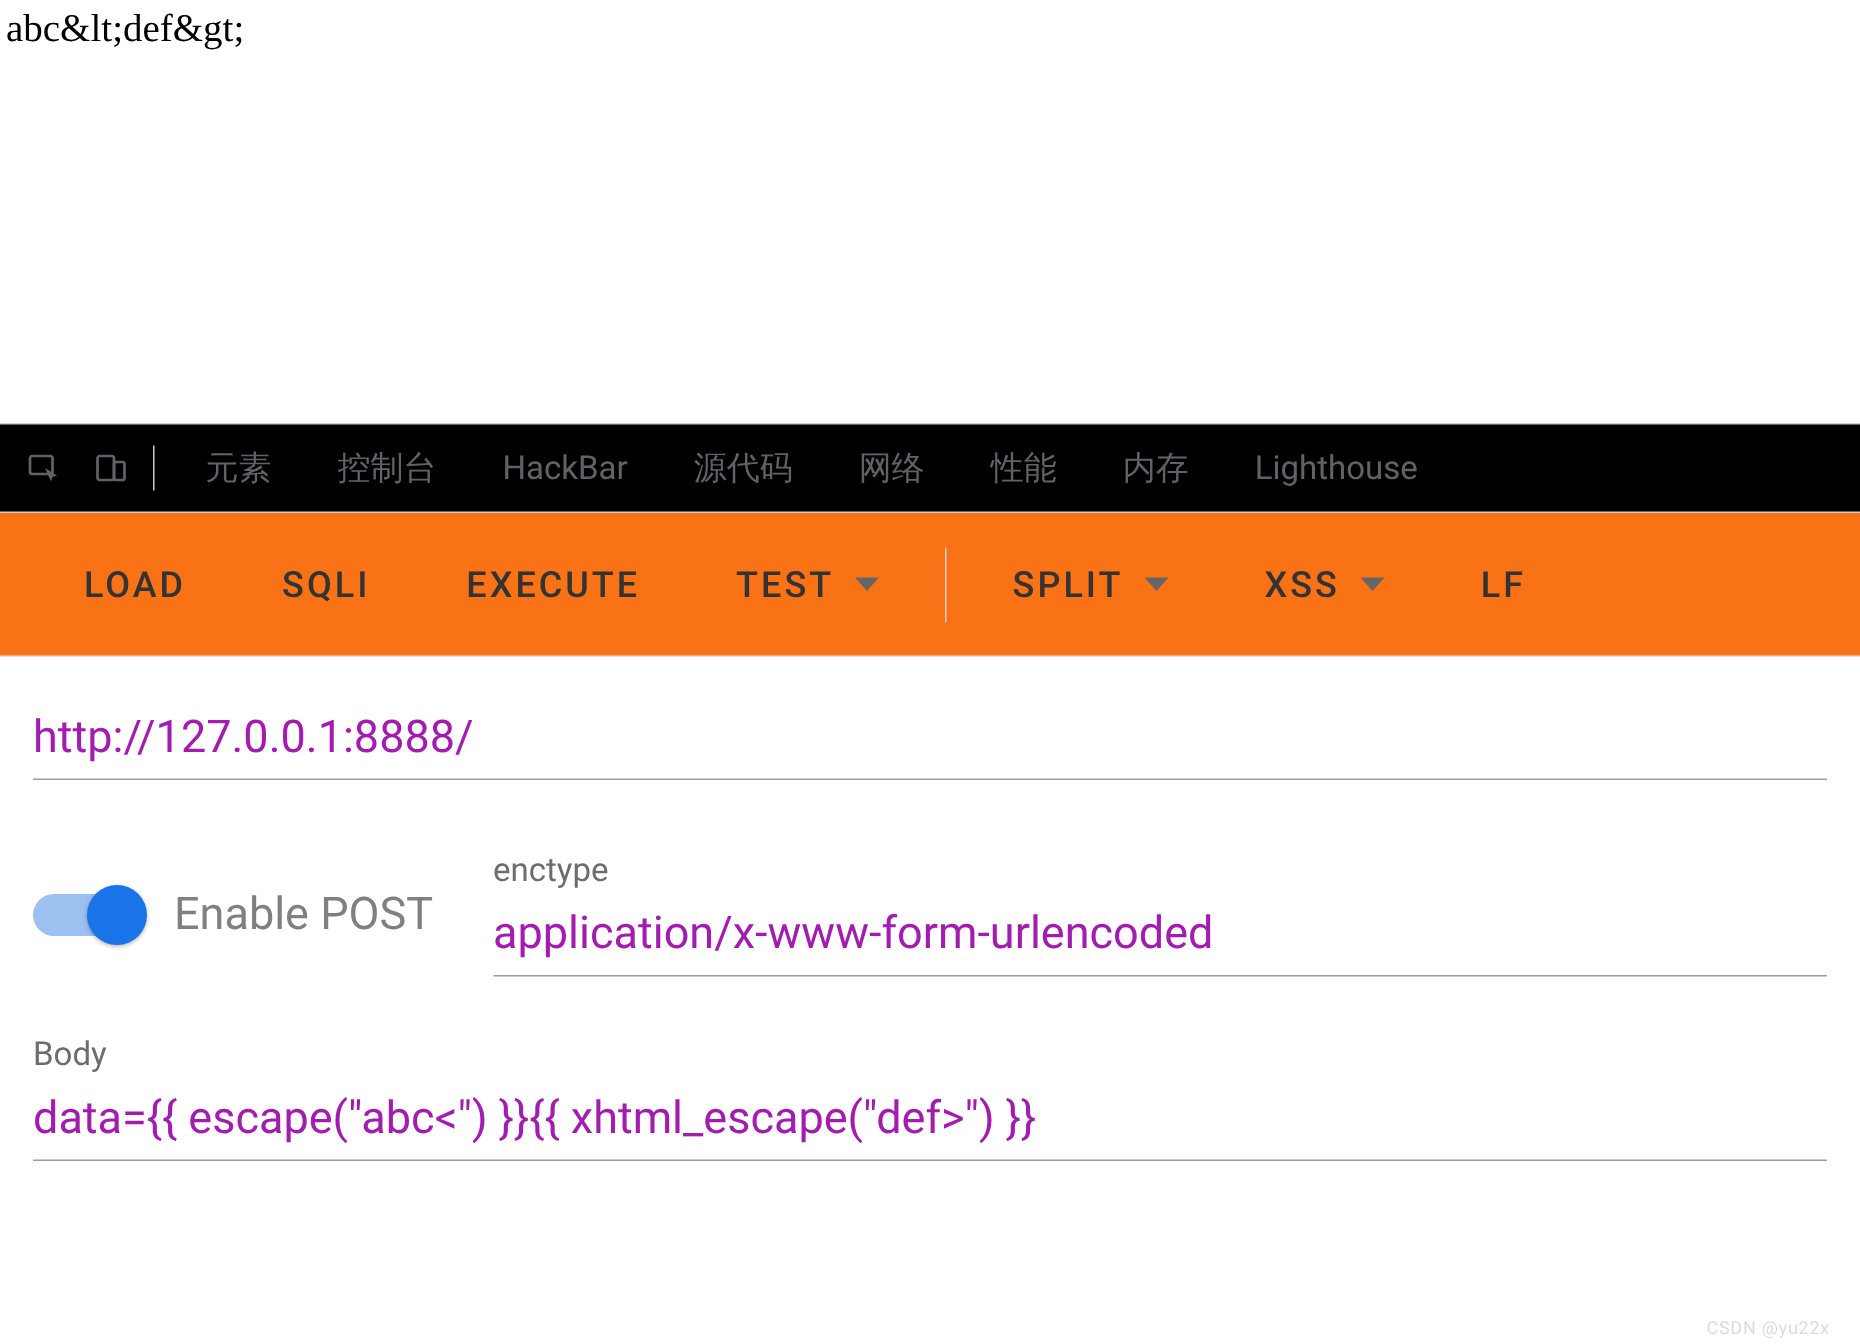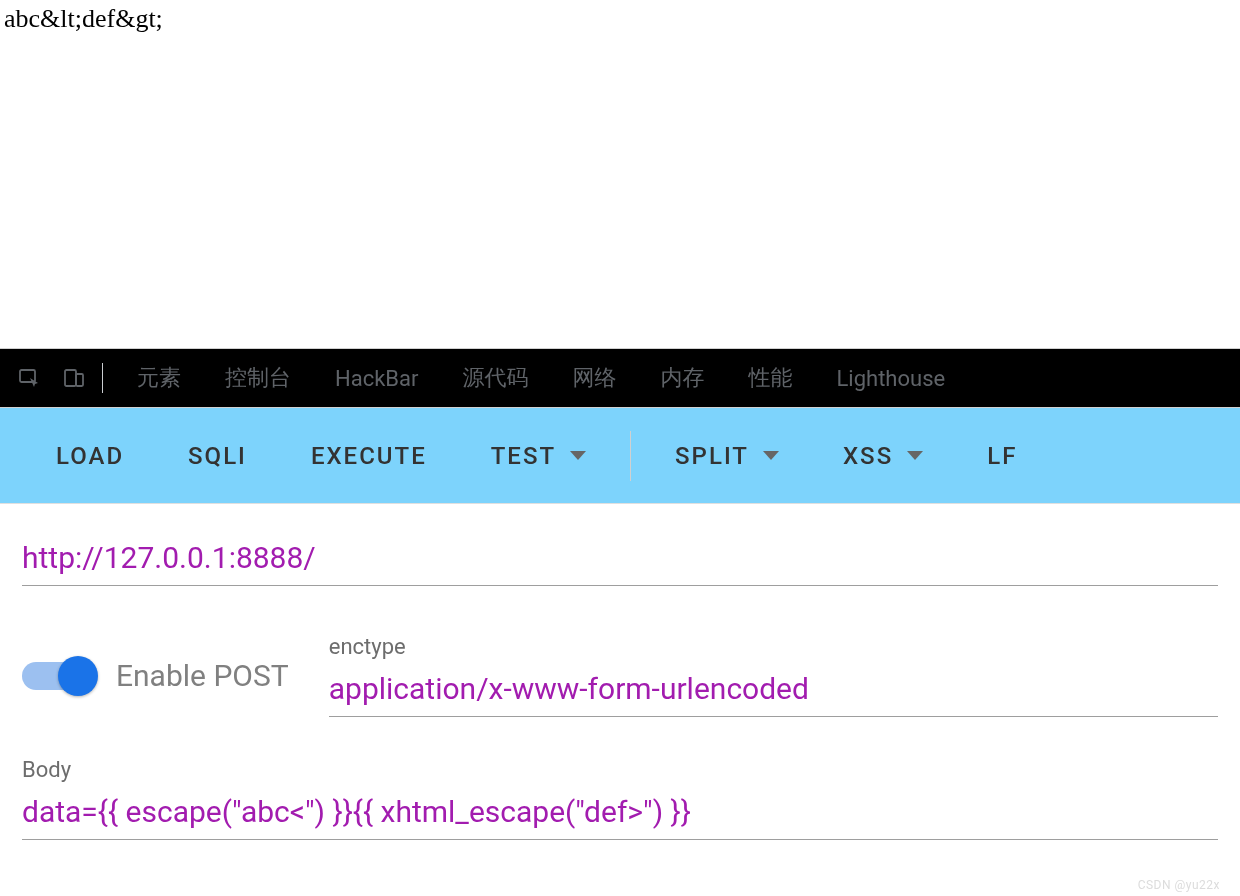--- a/index.html
+++ b/index.html
@@ -10,21 +10,21 @@
   background: #fff;
   color: #202124;
   overflow: hidden;
   position: relative;
 }
 .page-output {
   font-family: "Times New Roman", serif;
   font-size: 26px;
   padding: 4px 4px;
   color: #000;
-  height: 348px;
+  height: 282px;
 }
 .devtools-tabs {
   display: flex;
   align-items: center;
   height: 60px;
   background: #000000;
   border-top: 1px solid #d0d0d0;
   border-bottom: 1px solid #d0d0d0;
   gap: 0;
   padding-left: 8px;
@@ -47,21 +47,21 @@
   display: flex; align-items: center;
   font-size: 22px;
   color: #5f6368;
   cursor: pointer;
   white-space: nowrap;
 }
 .hackbar-toolbar {
   display: flex;
   align-items: center;
   height: 96px;
-  background: #7dd3fc;
+  background: #f97316;
   border-bottom: 1px solid #e0e0e0;
   padding: 0 24px;
   gap: 0;
 }
 .hb-btn {
   font-size: 24px;
   font-weight: 500;
   letter-spacing: 2px;
   color: #333;
   padding: 0 32px;
@@ -162,22 +162,22 @@
       <rect x="3" y="4" width="11" height="16" rx="1.5"></rect>
       <rect x="14" y="8" width="7" height="12" rx="1.2"></rect>
     </svg>
   </span>
   <span class="tab-divider"></span>
   <span class="dt-tab">元素</span>
   <span class="dt-tab">控制台</span>
   <span class="dt-tab">HackBar</span>
   <span class="dt-tab">源代码</span>
   <span class="dt-tab">网络</span>
+  <span class="dt-tab">性能</span>
   <span class="dt-tab">内存</span>
-  <span class="dt-tab">性能</span>
   <span class="dt-tab">Lighthouse</span>
 </div>
 
 <div class="hackbar-toolbar">
   <div class="hb-btn">
       <span>LOAD</span>
     </div>
   <div class="hb-btn">
       <span>SQLI</span>
     </div>

